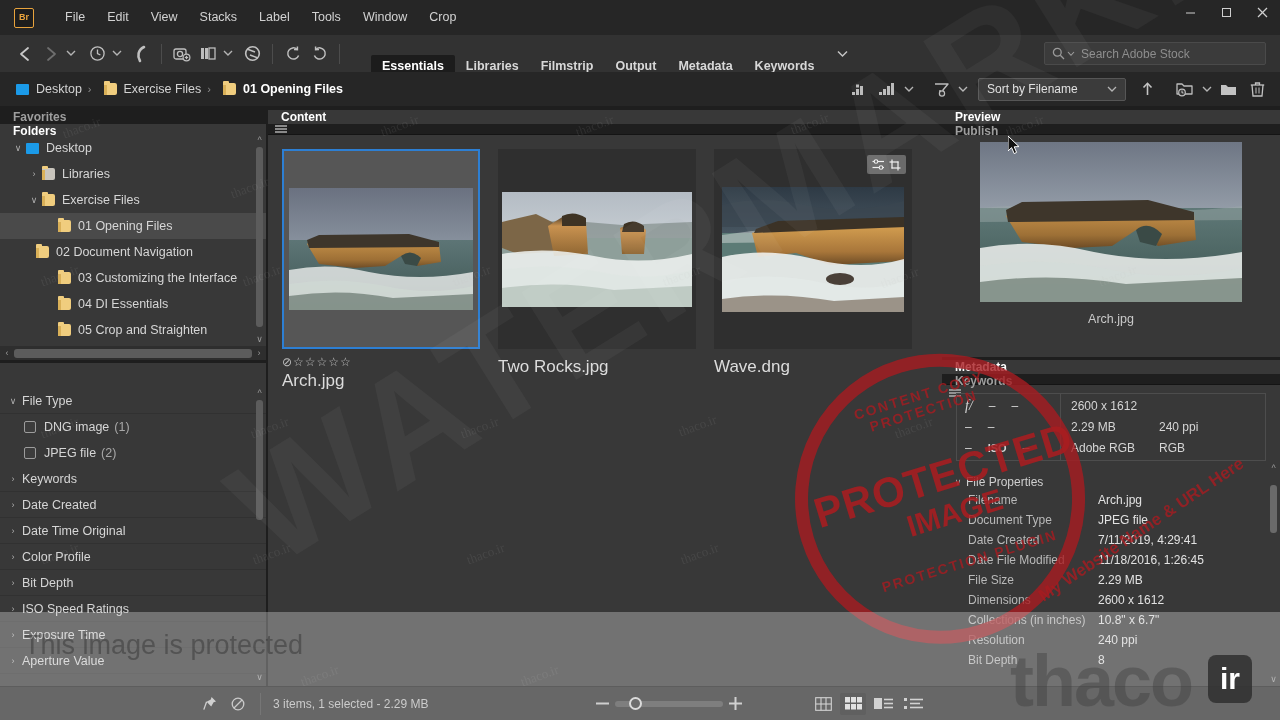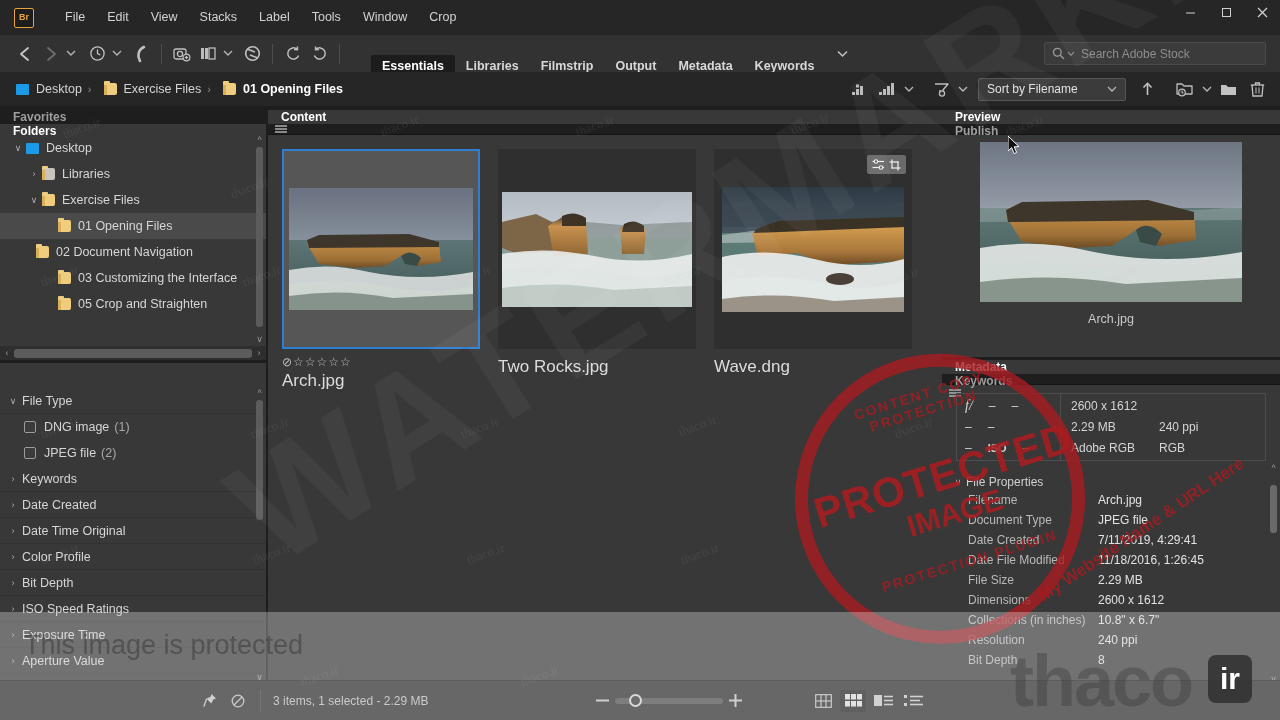--- a/index.html
+++ b/index.html
@@ -181,21 +181,21 @@
   .meta-list { position: absolute; top: 86px; left: 0; right: 10px; bottom: 0; overflow: hidden; padding-left: 8px; }
   .ml-group { display: flex; align-items: center; height: 22px; font-size: 12px; color: #cfcfcf; }
   .ml-row { display: flex; height: 20px; font-size: 12px; }
   .ml-k { width: 148px; padding-left: 18px; color: #b9b9b9; }
   .ml-v { color: #e2e2e2; }
   .meta-scroll { position: absolute; right: 2px; top: 88px; bottom: 4px; width: 9px; }
   .meta-scroll .thumb2 { position:absolute; top: 12px; height: 48px; width: 7px; left:1px; background:#6a6a6a; border-radius:3px; }
 
   
   .statusbar {
-    position: absolute; bottom: 0; left: 0; width: 1280px; height: 40px;
+    position: absolute; bottom: 0; left: 0; width: 1280px; height: 34px;
     background: #262626; display: flex; align-items: center;
     border-top: 1px solid #171717;
   }
   .sb-ico { width: 28px; height: 24px; display:flex; align-items:center; justify-content:center; color:#b8b8b8; }
   .sb-sep { width:1px; height: 22px; background: #3d3d3d; margin: 0 8px; }
   .sb-text { font-size: 12px; color: #bfbfbf; margin-left: 4px; }
   .zoom-ctl { position: absolute; left: 596px; display: flex; align-items: center; gap: 6px; }
   .zoom-track { width: 108px; height: 6px; background: #4a4a4a; border-radius: 3px; position: relative; }
   .zoom-knob { position: absolute; left: 14px; top: -4px; width: 13px; height: 13px; border-radius: 50%; background: #2f2f2f; border: 2px solid #d6d6d6; }
   .view-btns { position: absolute; left: 810px; display: flex; align-items: center; gap: 4px; }
@@ -525,20 +525,25 @@
         </div>
         <div class="tree-row" style="padding-left:20px">
           <span class="tw"></span>
           <span class="folder-ico"></span>
           <span>02 Document Navigation</span>
         </div>
         <div class="tree-row" style="padding-left:42px">
           <span class="tw"></span>
           <span class="folder-ico"></span>
           <span>03 Customizing the Interface</span>
+        </div>
+        <div class="tree-row" style="padding-left:42px">
+          <span class="tw"></span>
+          <span class="folder-ico"></span>
+          <span>04 DI Essentials</span>
         </div>
         <div class="tree-row" style="padding-left:42px">
           <span class="tw"></span>
           <span class="folder-ico"></span>
           <span>05 Crop and Straighten</span>
         </div>
       </div>
       <div class="v-scroll">
         <div class="arrow up">^</div>
         <div class="thumb"></div>

